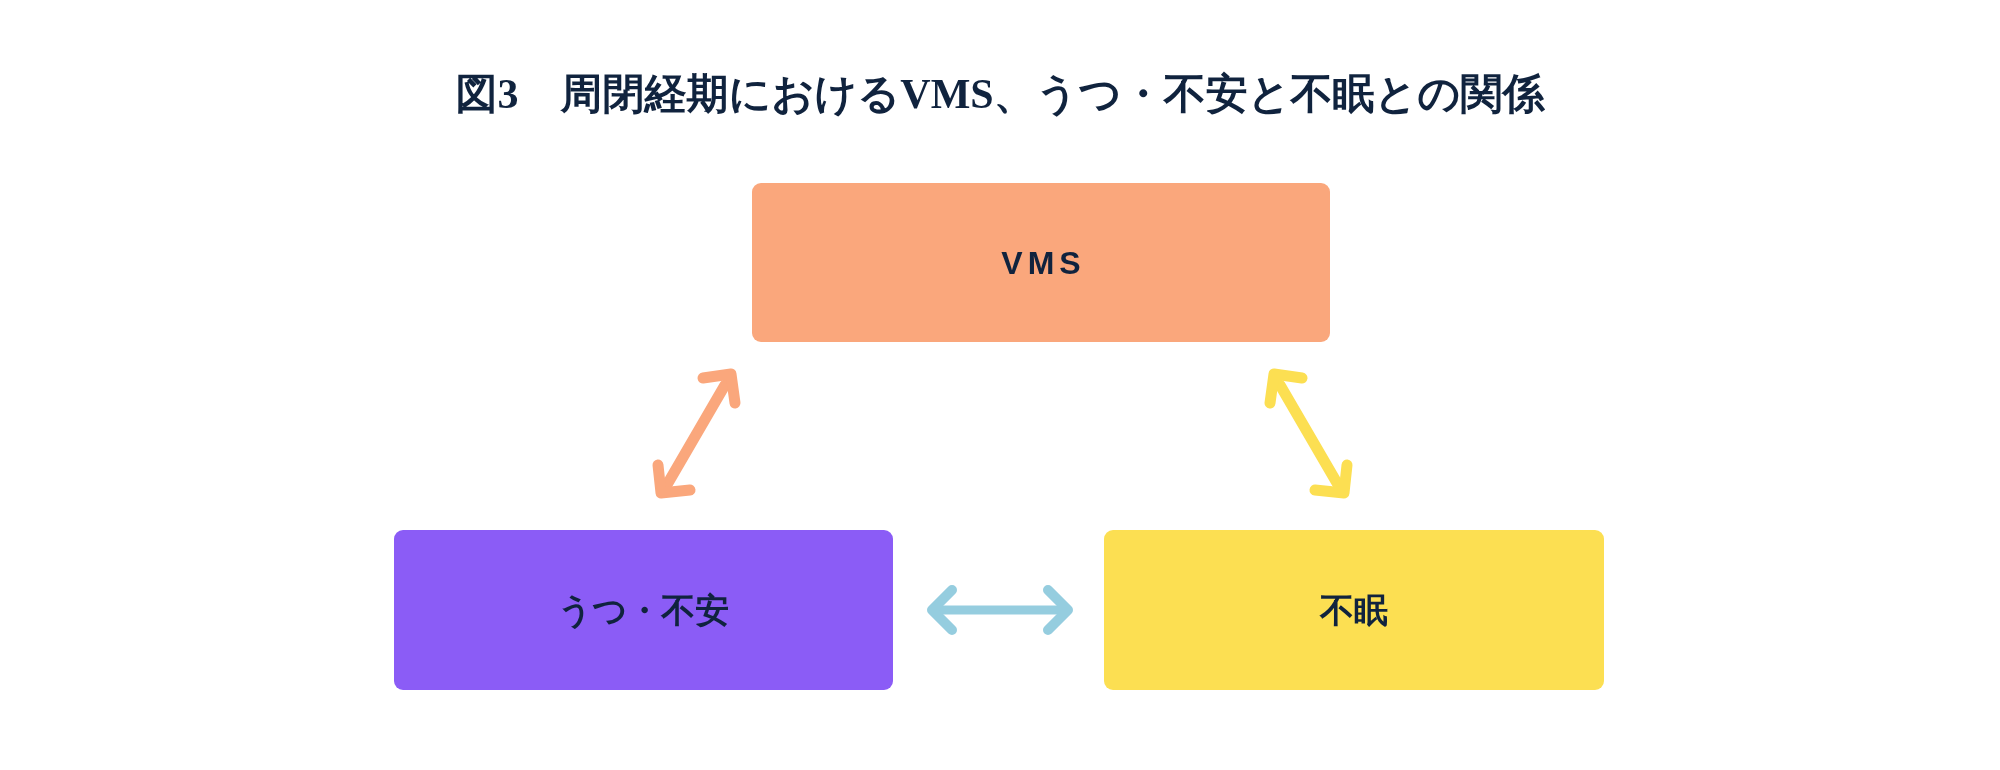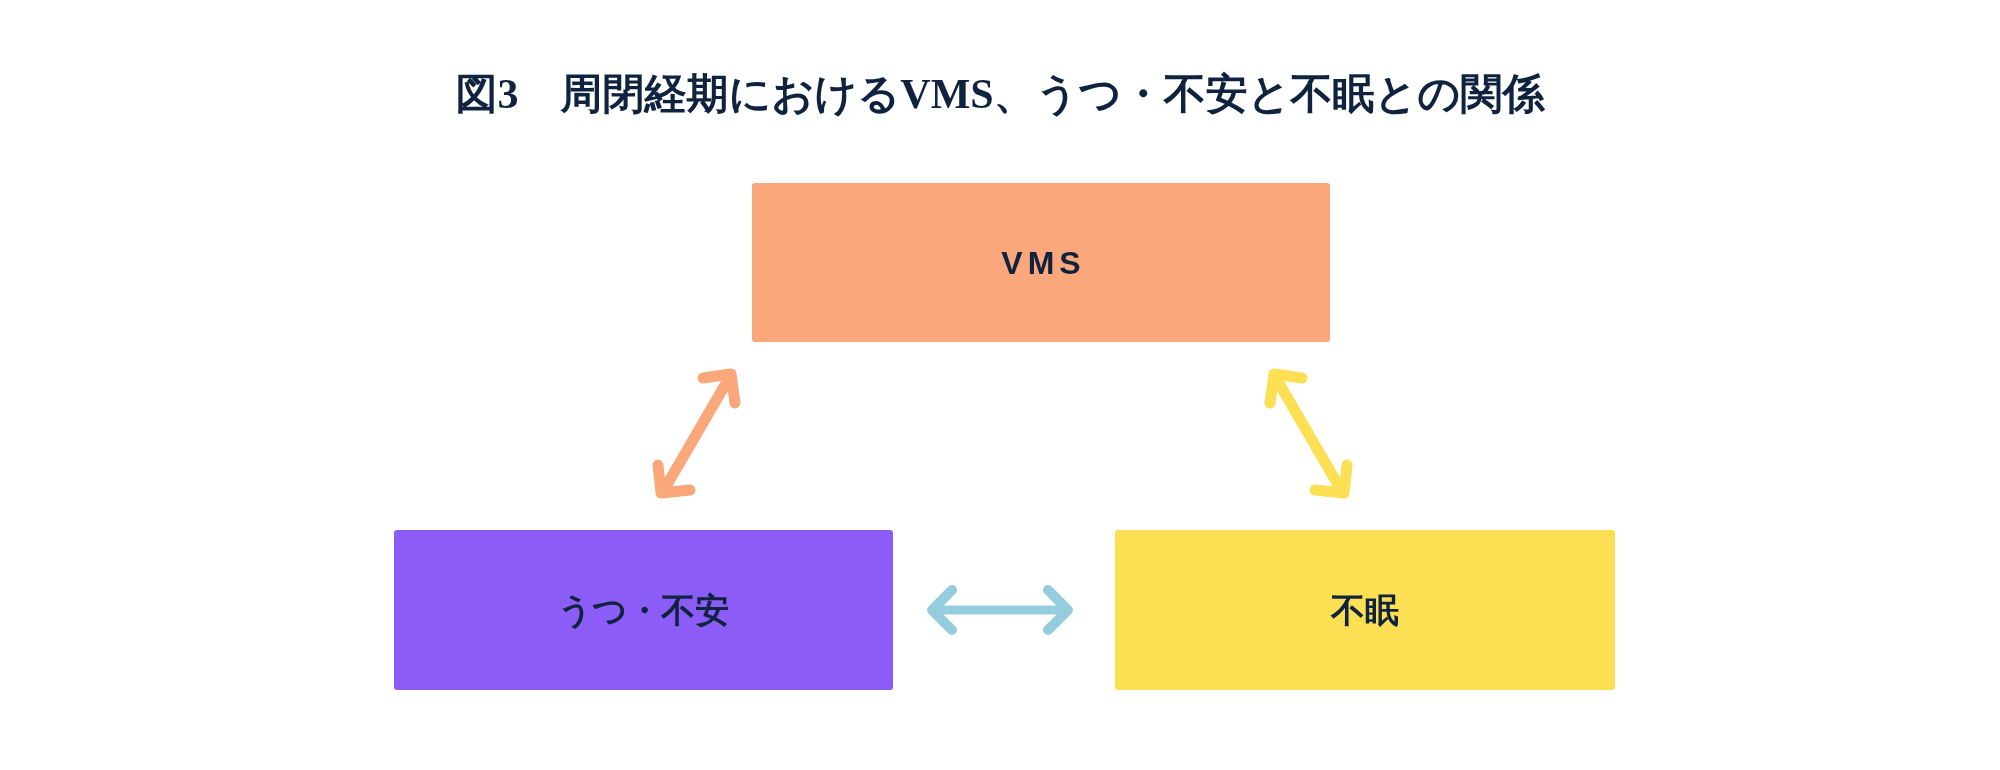--- a/index.html
+++ b/index.html
@@ -28,21 +28,21 @@
     font-size: 42px;
     font-weight: bold;
     color: #10233E;
     letter-spacing: 0px;
     white-space: nowrap;
     line-height: 48px;
     font-family: Liberation Serif, serif;
   }
   .node-box {
     position: absolute;
-    border-radius: 3px;
+    border-radius: 9px;
     display: flex;
     align-items: center;
     justify-content: center;
     box-sizing: border-box;
   }
   .node-label {
     font-size: 34px;
     font-weight: bold;
     color: #10233E;
     line-height: 1;
@@ -63,21 +63,20 @@
     left: 394px;
     top: 530px;
     width: 499px;
     height: 160px;
   }
   #node-insomnia {
     left: 1104px;
     top: 530px;
     width: 500px;
     height: 160px;
-    margin-left: 11px;
   }
   #arrow-layer {
     position: absolute;
     left: 0;
     top: 0;
     width: 2000px;
     height: 770px;
     pointer-events: none;
   }
 </style>

